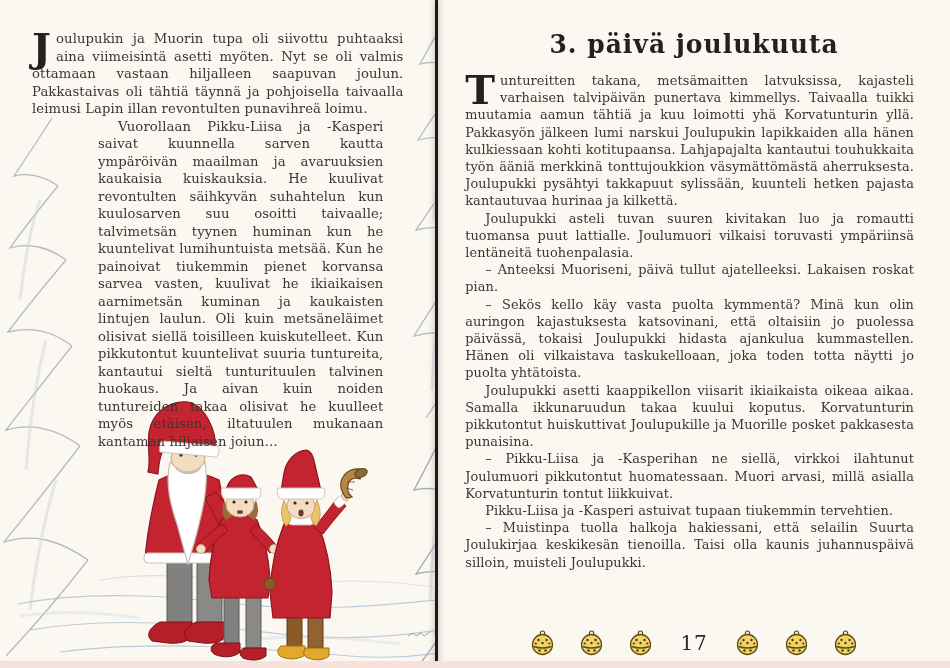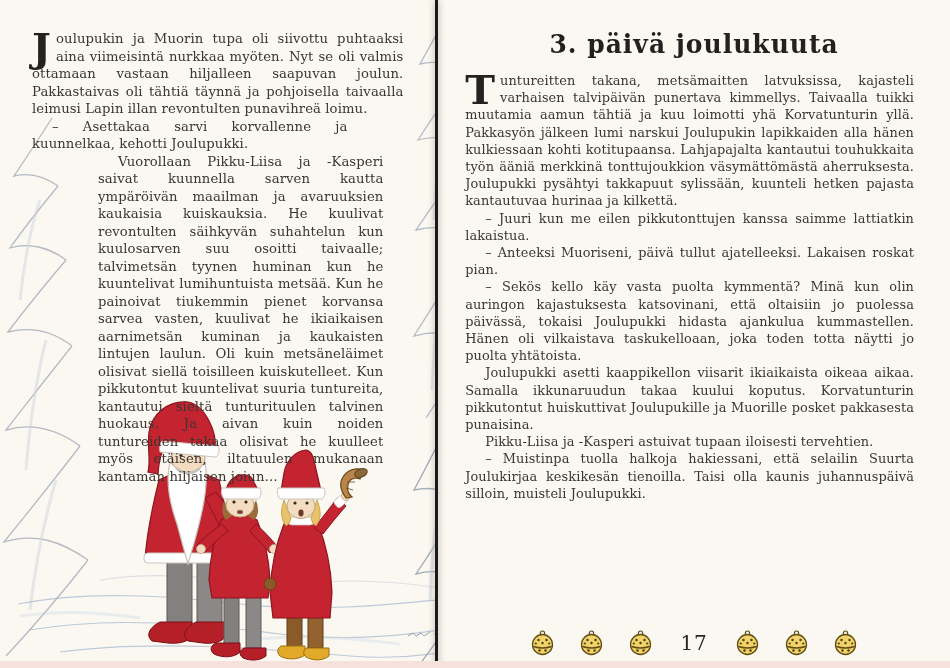--- a/index.html
+++ b/index.html
@@ -194,38 +194,38 @@
         <ellipse cx="301" cy="513" rx="2.6" ry="3.4" fill="#6a3a30"></ellipse>
 
         <path d="M306,450 C295,451 286,461 284,473 L281,491 L321,491 L315,465 C313,455 311,451 306,450 Z" fill="#c32430" stroke="#8c1520" stroke-width="1.2"></path>
         <path d="M278,488 L324,488 C326,492 325,497 322,499 L280,499 C277,495 277,491 278,488 Z" fill="#ffffff" stroke="#c9c4bd" stroke-width="1"></path>
       </g>
 
       <path d="M408,636 l5,-3 3,3 5,-3 3,3 6,-4 M434,634 l5,-2 4,3 5,-3 4,2" stroke="#8b8fa0" stroke-width="1" fill="none" opacity="0.8"></path>
     </svg>
 
     <div class="body-text">
-      <p class="dropcap-par"><span class="dropcap">J</span><span>oulupukin ja Muorin tupa oli siivottu puhtaaksi aina viimeisintä nurkkaa myöten. Nyt se oli valmis ottamaan vastaan hiljalleen saapuvan joulun. Pakkastaivas oli tähtiä täynnä ja pohjoisella taivaalla leimusi Lapin illan revontulten punavihreä loimu.</span></p>
-      <p class="indent mid">– Asettakaa sarvi korvallenne ja kuunnelkaa, kehotti Joulupukki.</p>
+      <p class="dropcap-par"><span class="dropcap">J</span><span>oulupukin ja Muorin tupa oli siivottu puhtaaksi aina viimeisintä asetti myöten. Nyt se oli valmis ottamaan vastaan hiljalleen saapuvan joulun. Pakkastaivas oli tähtiä täynnä ja pohjoisella taivaalla leimusi Lapin illan revontulten punavihreä loimu.</span></p>
       <p class="indent narrow">Vuorollaan Pikku-Liisa ja -Kasperi saivat kuunnella sarven kautta ympäröivän maailman ja avaruuksien kaukaisia kuiskauksia. He kuulivat revontulten säihkyvän suhahtelun kun kuulosarven suu osoitti taivaalle; talvimetsän tyynen huminan kun he kuuntelivat lumihuntuista metsää. Kun he painoivat tiukemmin pienet korvansa sarvea vasten, kuulivat he ikiaikaisen aarnimetsän kuminan ja kaukaisten lintujen laulun. Oli kuin metsäneläimet olisivat siellä toisilleen kuiskutelleet. Kun pikkutontut kuuntelivat suuria tuntureita, kantautui sieltä tunturituulen talvinen huokaus. Ja aivan kuin noiden tuntureiden takaa olisivat he kuulleet myös etäisen, iltatuulen mukanaan kantaman hiljaisen joiun…</p>
     </div>
   </div>
 
   <div class="gutter"></div>
 
   <div class="page right">
     <h1 class="chapter-title">3. päivä joulukuuta</h1>
 
     <div class="body-text">
       <p class="dropcap-par"><span class="dropcap">T</span><span>untureitten takana, metsämaitten latvuksissa, kajasteli varhaisen talvipäivän punertava kimmellys. Taivaalla tuikki muutamia aamun tähtiä ja kuu loimotti yhä Korvatunturin yllä. Pakkasyön jälkeen lumi narskui Joulupukin lapikkaiden alla hänen kulkiessaan kohti kotitupaansa. Lahjapajalta kantautui touhukkaita työn ääniä merkkinä tonttujoukkion väsymättömästä aherruksesta. Joulupukki pysähtyi takkapuut sylissään, kuunteli hetken pajasta kantautuvaa hurinaa ja kilkettä.</span></p>
-      <p class="indent">– Juuri kun me eilen pikkutonttujen kanssa saimme lattiatkin lakaistua.</p>
+      <p class="indent">Joulupukki asteli tuvan suuren kivitakan luo ja romautti tuomansa puut lattialle. Joulumuori vilkaisi toruvasti ympäriinsä lentäneitä tuohenpalasia.</p>
       <p class="indent">– Anteeksi Muoriseni, päivä tullut ajatelleeksi. Lakaisen roskat pian.</p>
       <p class="indent">– Sekös kello käy vasta puolta kymmentä? Minä kun olin auringon kajastuksesta katsovinani, että oltaisiin jo puolessa päivässä, tokaisi Joulupukki hidasta ajankulua kummastellen. Hänen oli vilkaistava taskukelloaan, joka toden totta näytti jo puolta yhtätoista.</p>
       <p class="indent">Joulupukki asetti kaappikellon viisarit ikiaikaista oikeaa aikaa. Samalla ikkunaruudun takaa kuului koputus. Korvatunturin pikkutontut huiskuttivat Joulupukille ja Muorille posket pakkasesta punaisina.</p>
-      <p class="indent">Pikku-Liisa ja -Kasperi astuivat tupaan iloisesti tervehtien.</p>
+      <p class="indent">– Pikku-Liisa ja -Kasperihan ne siellä, virkkoi ilahtunut Joulumuori pikkutontut huomatessaan. Muori arvasi, millä asialla Korvatunturin tontut liikkuivat.</p>
+      <p class="indent">Pikku-Liisa ja -Kasperi astuivat tupaan tiukemmin tervehtien.</p>
       <p class="indent">– Muistinpa tuolla halkoja hakiessani, että selailin Suurta Joulukirjaa keskikesän tienoilla. Taisi olla kaunis juhannuspäivä silloin, muisteli Joulupukki.</p>
 
     </div>
 
     <div class="page-footer">
       <span class="bell">
         <svg width="23" height="26" viewBox="0 0 23 26">
             <path d="M11.5,1 a2.2,2.2 0 1 0 0.01,0" fill="none" stroke="#5f4d14" stroke-width="1.2"></path>
             <circle cx="11.5" cy="14.5" r="10" fill="#f2d36a" stroke="#5f4d14" stroke-width="1.3"></circle>
             <path d="M2.5,16.5 q9,3 18,0" stroke="#5f4d14" stroke-width="1.4" fill="none"></path>

